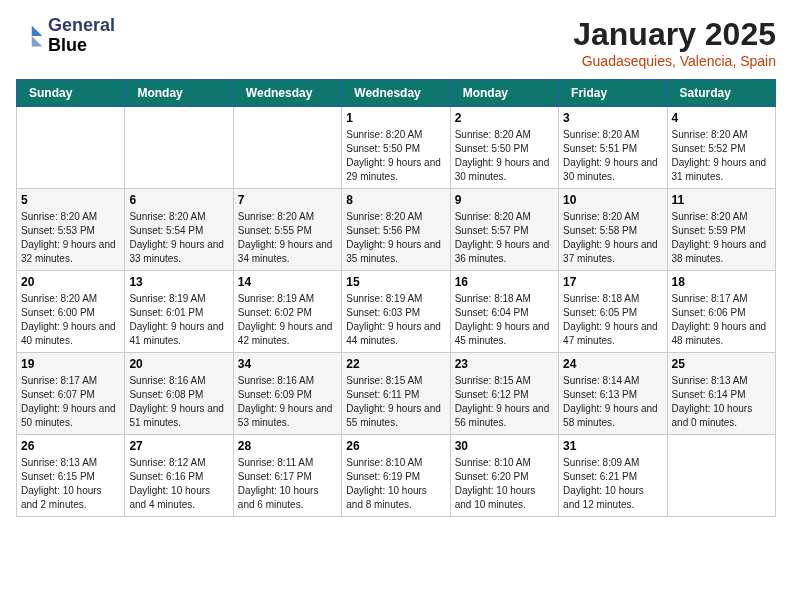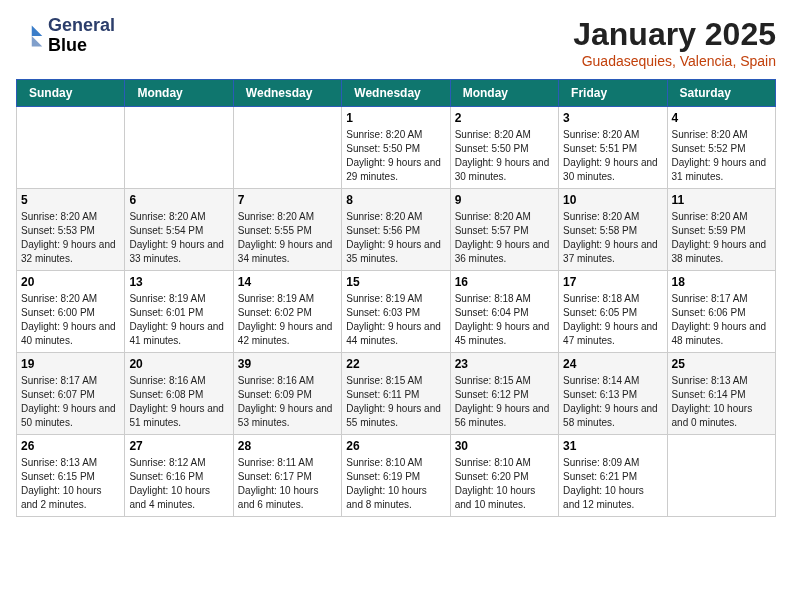--- a/index.html
+++ b/index.html
@@ -202,21 +202,21 @@
       <tr>
         <td>
           <span class="day-num">19</span>
           <div class="day-info">Sunrise: 8:17 AM<br>Sunset: 6:07 PM<br>Daylight: 9 hours and 50 minutes.</div>
         </td>
         <td>
           <span class="day-num">20</span>
           <div class="day-info">Sunrise: 8:16 AM<br>Sunset: 6:08 PM<br>Daylight: 9 hours and 51 minutes.</div>
         </td>
         <td>
-          <span class="day-num">39</span>
+          <span class="day-num">34</span>
           <div class="day-info">Sunrise: 8:16 AM<br>Sunset: 6:09 PM<br>Daylight: 9 hours and 53 minutes.</div>
         </td>
         <td>
           <span class="day-num">22</span>
           <div class="day-info">Sunrise: 8:15 AM<br>Sunset: 6:11 PM<br>Daylight: 9 hours and 55 minutes.</div>
         </td>
         <td>
           <span class="day-num">23</span>
           <div class="day-info">Sunrise: 8:15 AM<br>Sunset: 6:12 PM<br>Daylight: 9 hours and 56 minutes.</div>
         </td>

